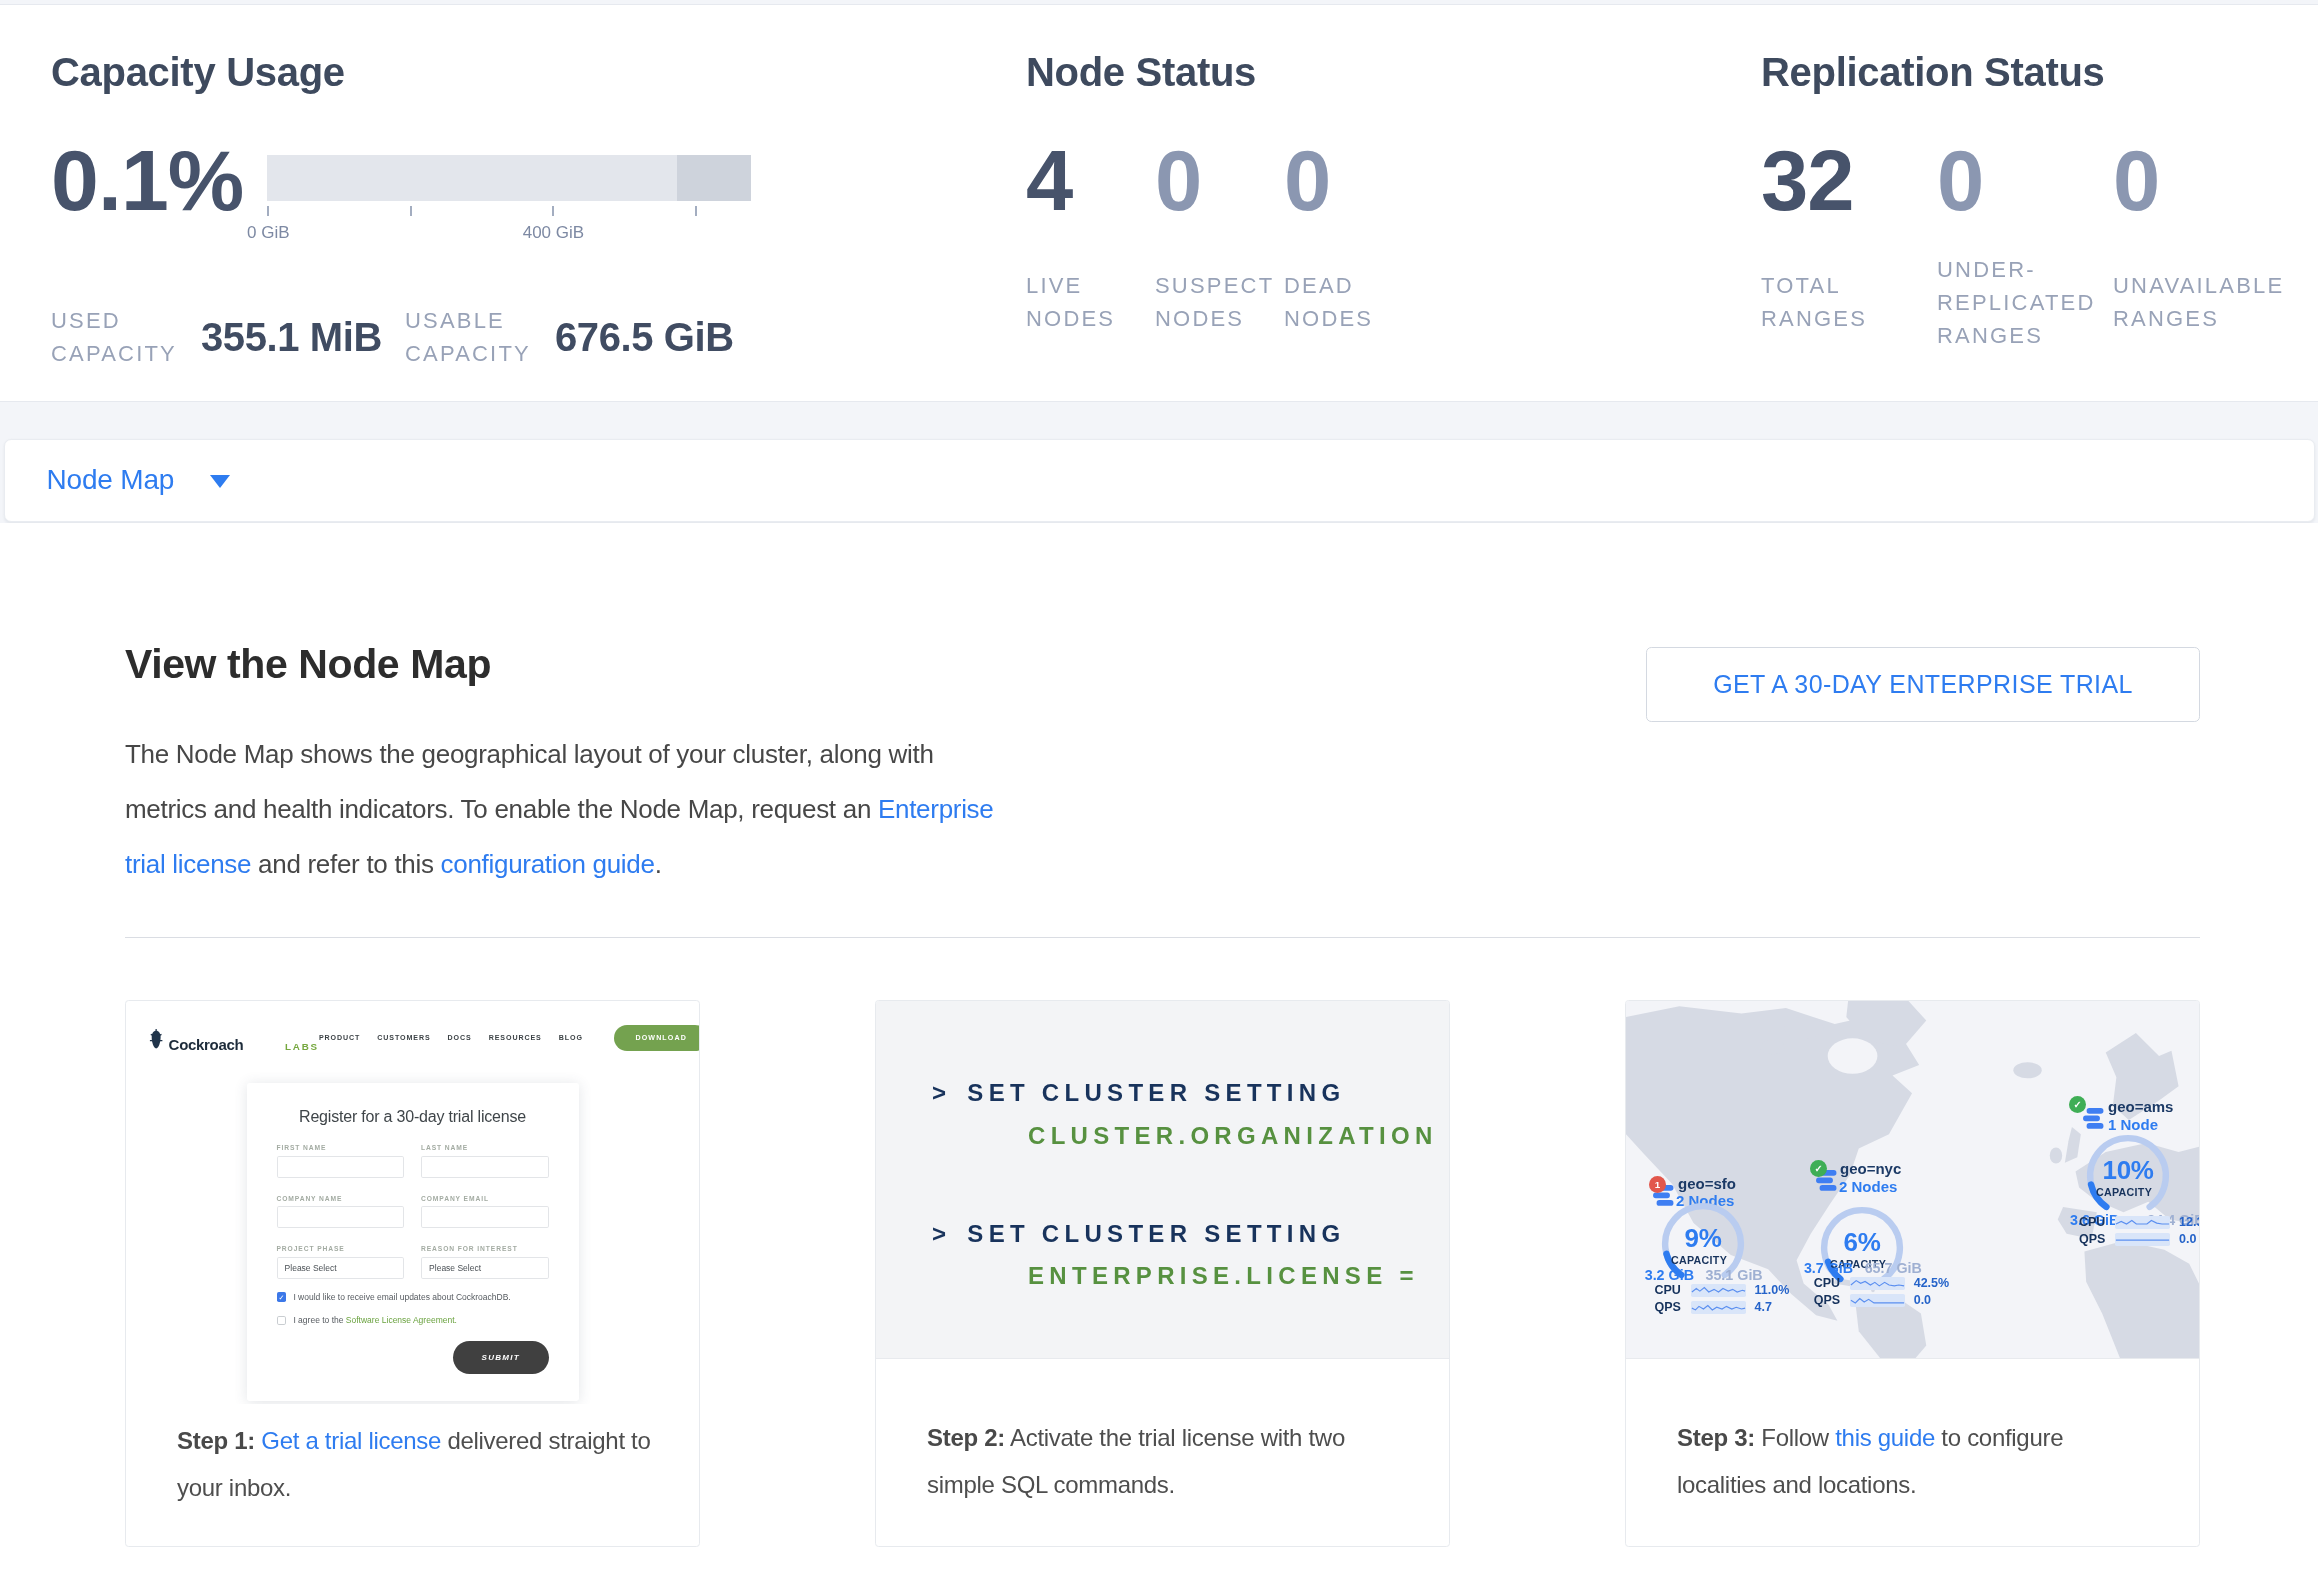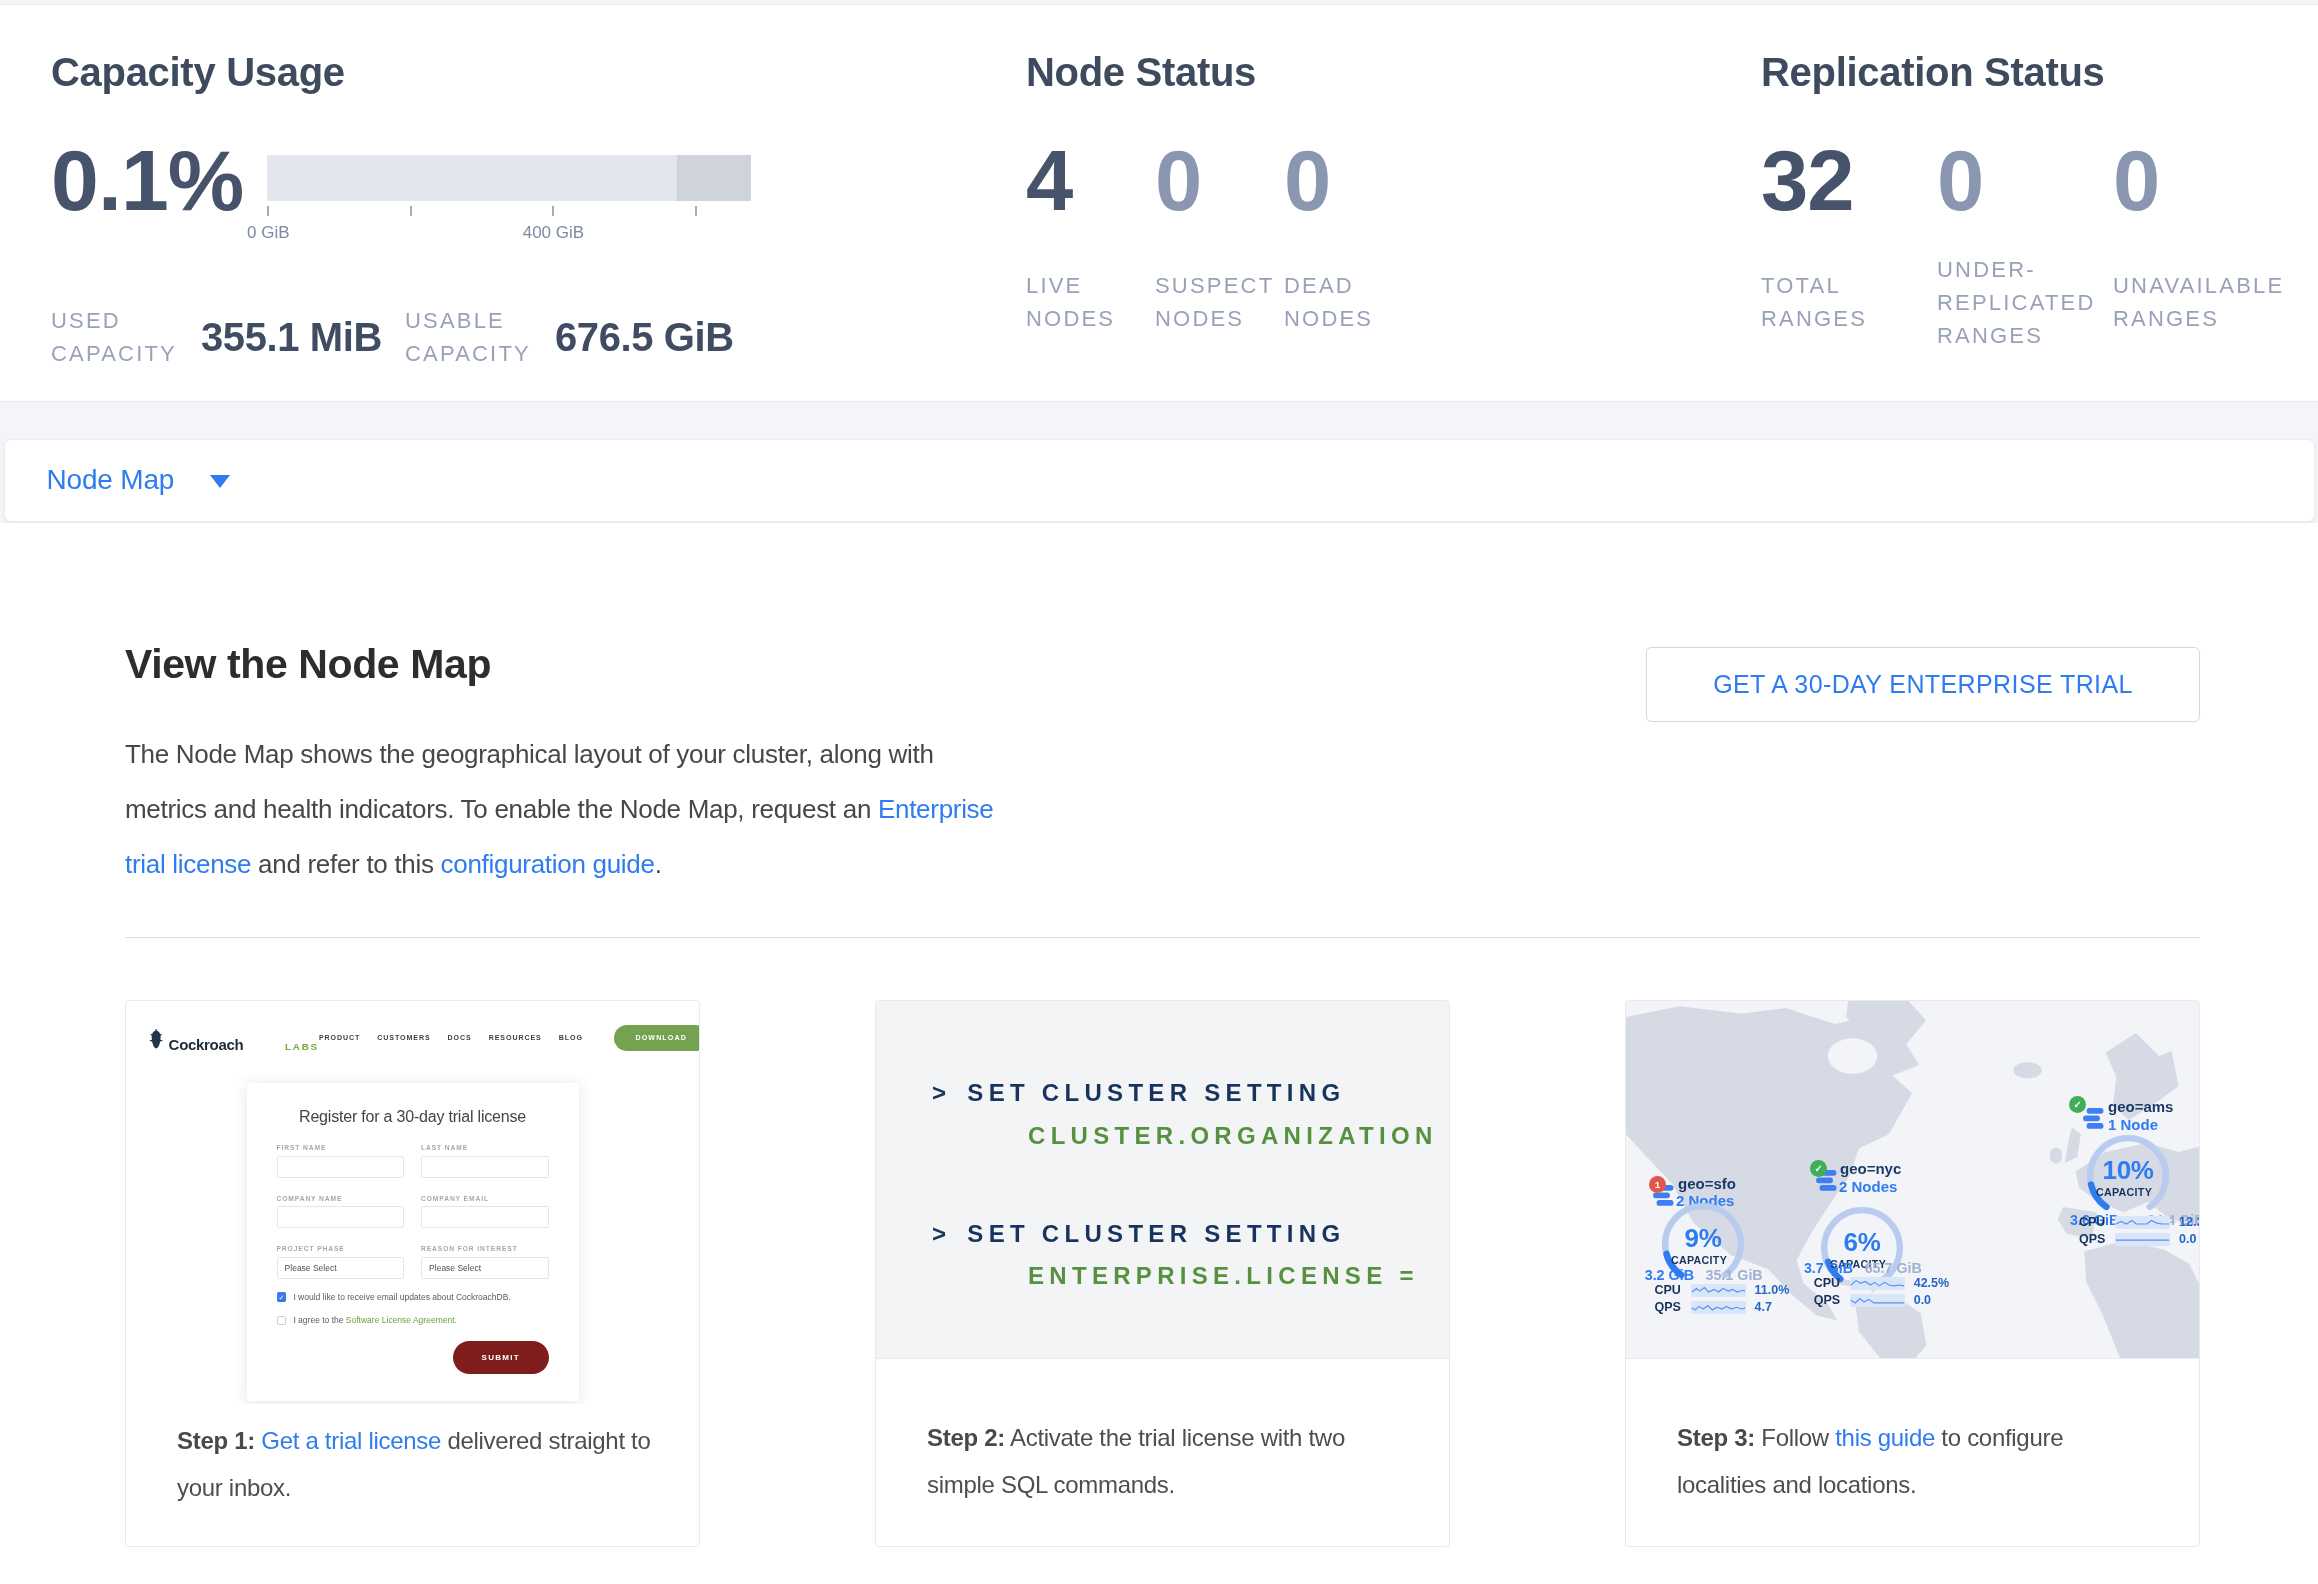--- a/index.html
+++ b/index.html
@@ -98,22 +98,22 @@
   .mf-grid { margin-top:18px; display:grid; grid-template-columns:1fr 1fr; column-gap:14.3px; row-gap:11.6px;gap:17px; }
   .mf-label { font-size:6.7px; font-weight:700; letter-spacing:0.9px; color:#a3aba2; }
   .mf-input { margin-top:4.5px; height:22px; border:0.9px solid #e3e5e8; border-radius:1.8px; background:#fff;
     display:flex; align-items:center; padding:0 7.1px; font-size:8.5px; color:#4a5055; }
   .mf-check { margin-top:13.4px; display:flex; align-items:center; gap:7.1px; font-size:8.5px; color:#565b60; }
   .mf-box { width:9.8px; height:9.8px; border-radius:1.8px; flex:none; display:flex; align-items:center; justify-content:center; }
   .mf-box.filled { background:#3c78e8; color:#fff; font-size:7.1px; }
   .mf-box.empty { border:0.9px solid #c9cdd1; background:#fff; }
   .mf-green-link { color:#6aa23f; }
   .mf-submit-row { margin-top:16px; display:flex; justify-content:flex-end; }
-  .mf-submit { background:#7f1d1d; color:#fff; border:none; border-radius:891px; padding:11.6px 28.5px;
-    font-size:8px; font-weight:700; letter-spacing:1.3px; font-family:"Liberation Sans", sans-serif; }
+  .mf-submit { background:#404040; color:#fff; border:none; border-radius:891px; padding:11.6px 28.5px;
+    font-size:8px; font-weight:700; letter-spacing:1.3px; font-family:"Liberation Sans", sans-serif;font-style:italic; }
   .mini-caption-pad { margin-top:12.5px; }
 
   
   .sql-media { background:#f3f4f6; padding:78px 0 0 56px; }
   .sql-cmd-line { font-size:24px; font-weight:700; letter-spacing:5.3px; color:#18335c; white-space:nowrap; }
   .sql-prompt { margin-right:16px; }
   .sql-arg { margin:14.3px 0 0 96px; font-size:24px; font-weight:700; letter-spacing:5.3px; color:#579140; white-space:nowrap; }
   .sql-group + .sql-group { margin-top:70px; }
 
   

